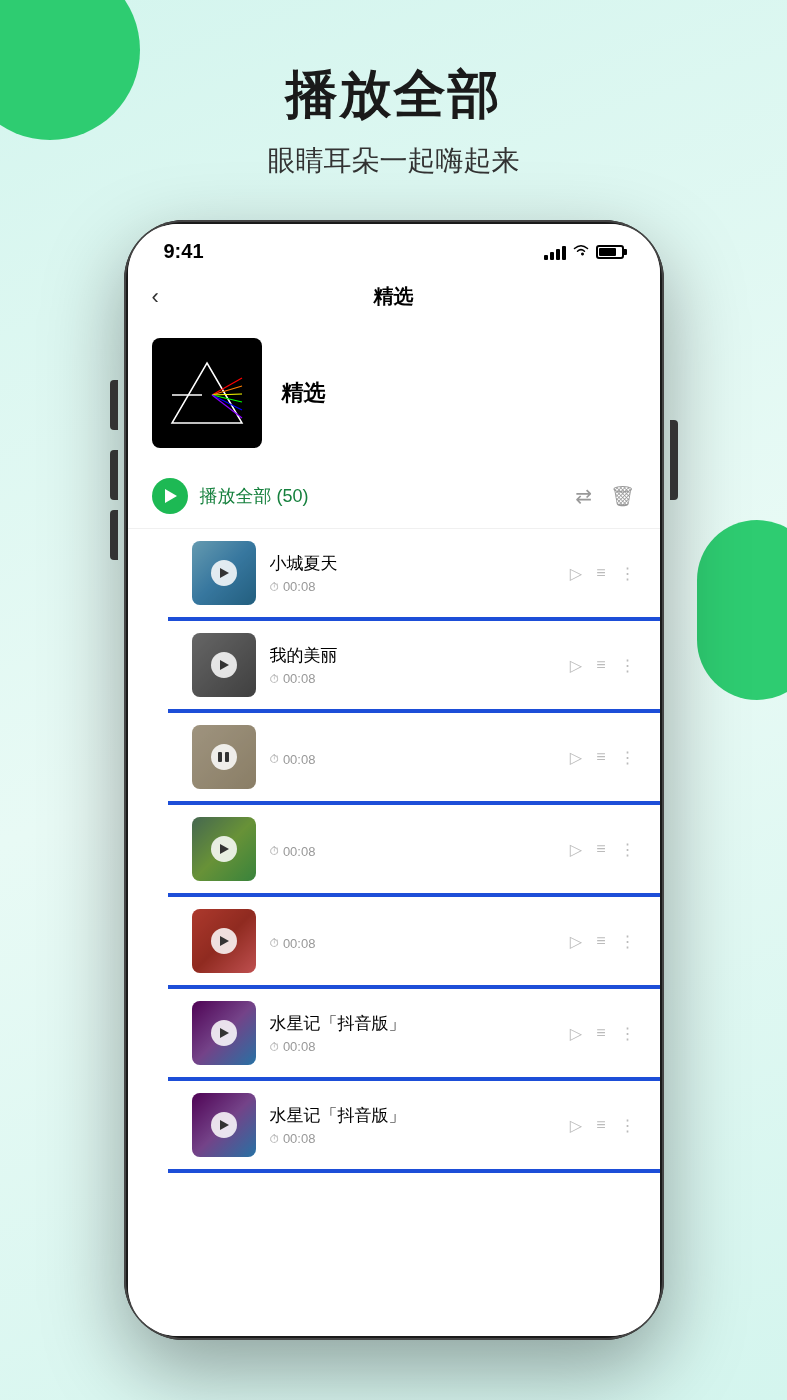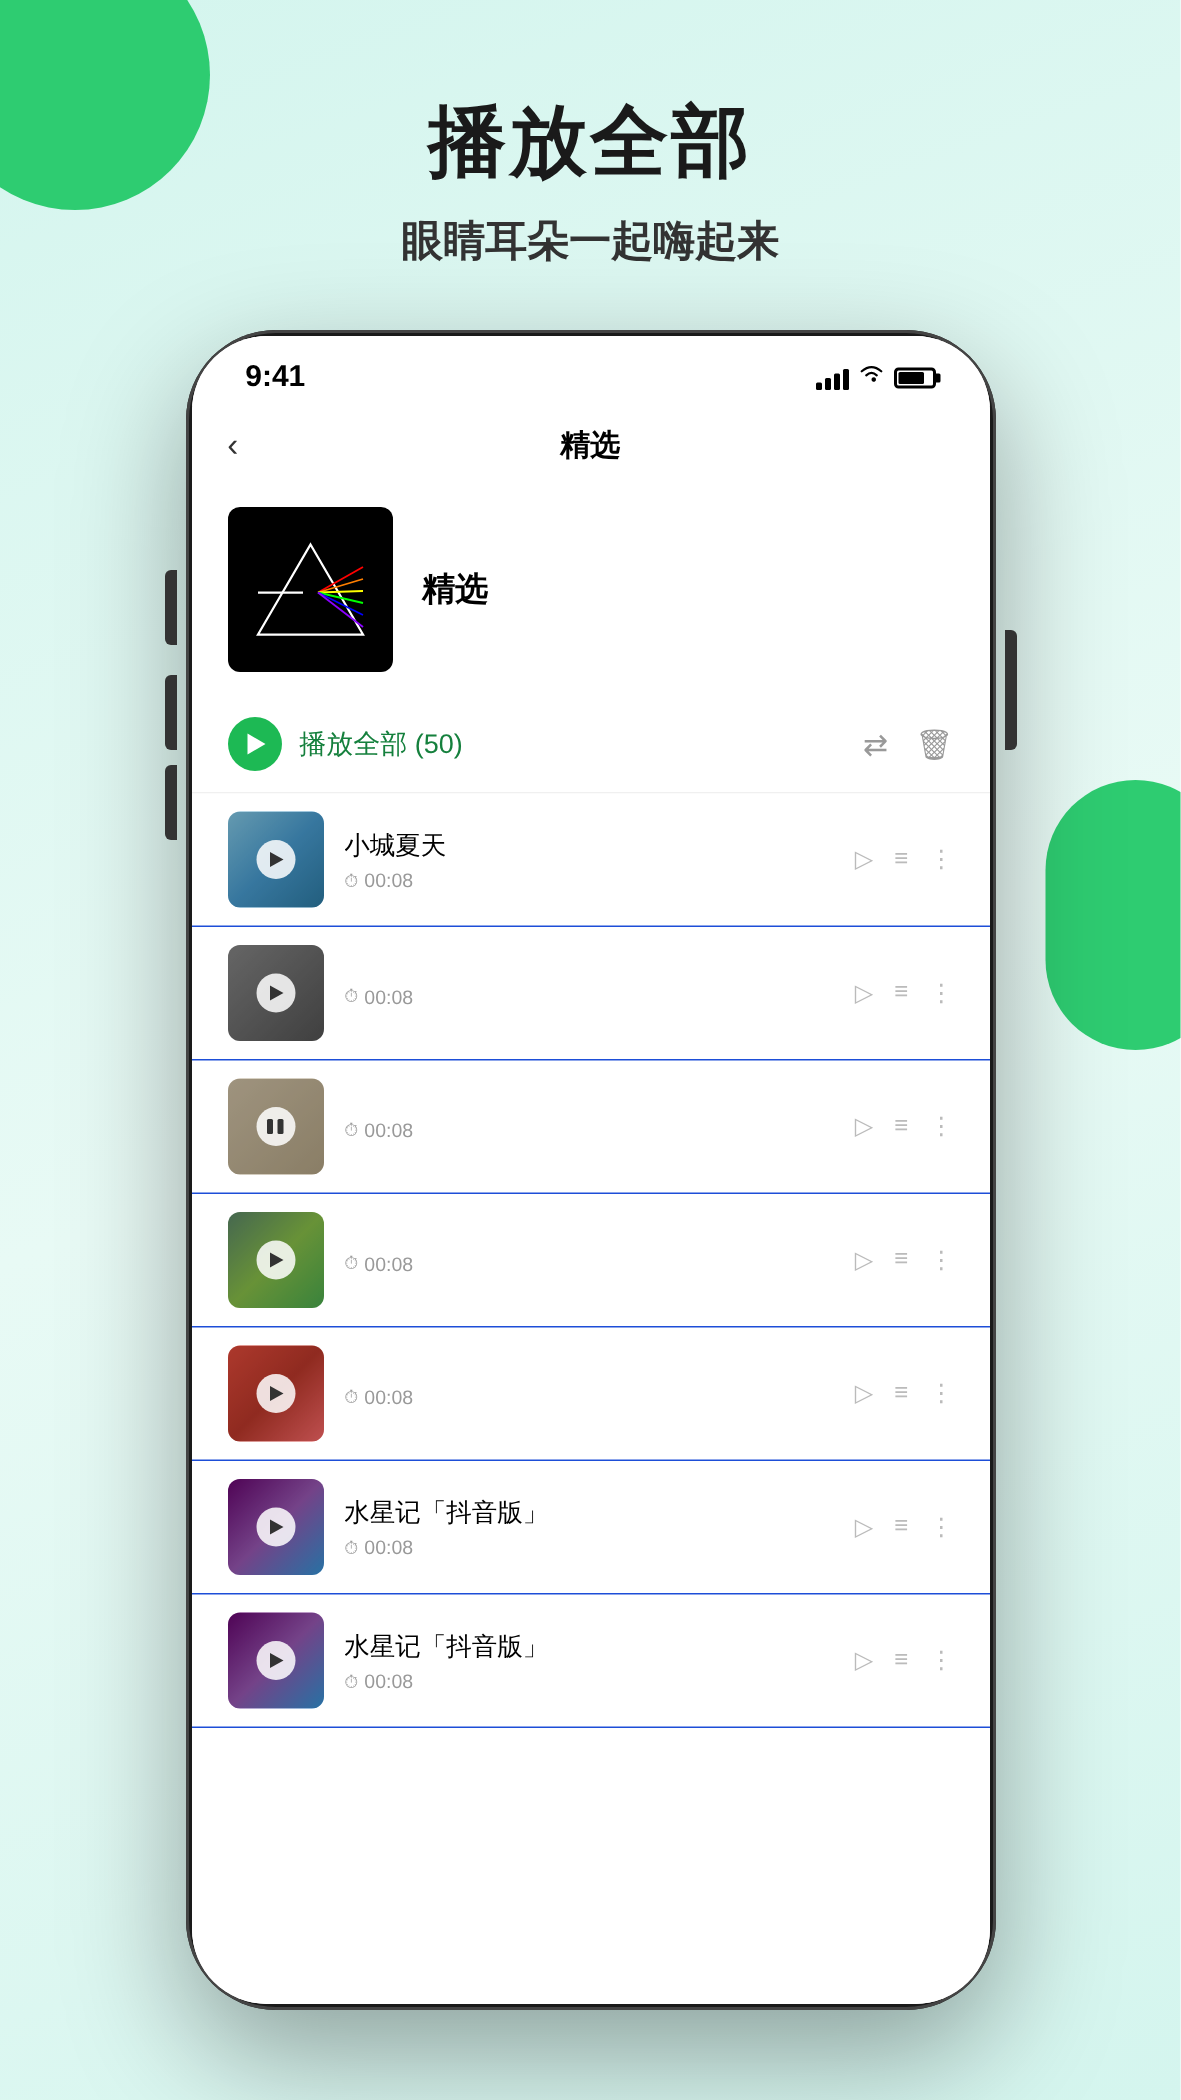--- a/index.html
+++ b/index.html
@@ -40,21 +40,21 @@
     .page-title {
       font-size: 52px;
       font-weight: 900;
       color: #1a1a1a;
       letter-spacing: 2px;
     }
     .page-subtitle {
       font-size: 28px;
       color: #333;
       margin-top: 12px;
-      font-weight: 700;
+      font-weight: 400;
     }
 
     
     .phone-wrapper {
       position: absolute;
       top: 220px;
       left: 50%;
       transform: translateX(-50%);
       width: 540px;
       height: 1120px;
@@ -276,22 +276,23 @@
     .song-list {
       flex: 1;
       overflow-y: auto;
       background: #fff;
     }
     .song-item {
       display: flex;
       align-items: center;
       padding: 12px 24px;
       gap: 14px;
-      border-bottom: 1px solid #1d4ed8;
+      border-bottom: 4px solid #1d4ed8;
       cursor: pointer;
+      margin-left: 40px;
     }
     .song-thumb {
       width: 64px;
       height: 64px;
       border-radius: 8px;
       flex-shrink: 0;
       position: relative;
       overflow: hidden;
     }
     .song-thumb-overlay {
@@ -485,20 +486,21 @@
   </div>
           <div class="song-item">
     <div class="song-thumb thumb-2">
       <div class="song-thumb-overlay">
         <div class="play-circle">
       <div class="play-tri-small"></div>
     </div>
       </div>
     </div>
     <div class="song-info">
+      <div class="song-title">我的美丽</div>
       <div class="song-duration">
         <span class="clock-icon-small">⏱</span>
         <span>00:08</span>
       </div>
     </div>
     <div class="song-actions">
       <span class="song-action-icon">▷</span>
       <span class="song-action-icon">≡</span>
       <span class="song-action-icon">⋮</span>
     </div>

